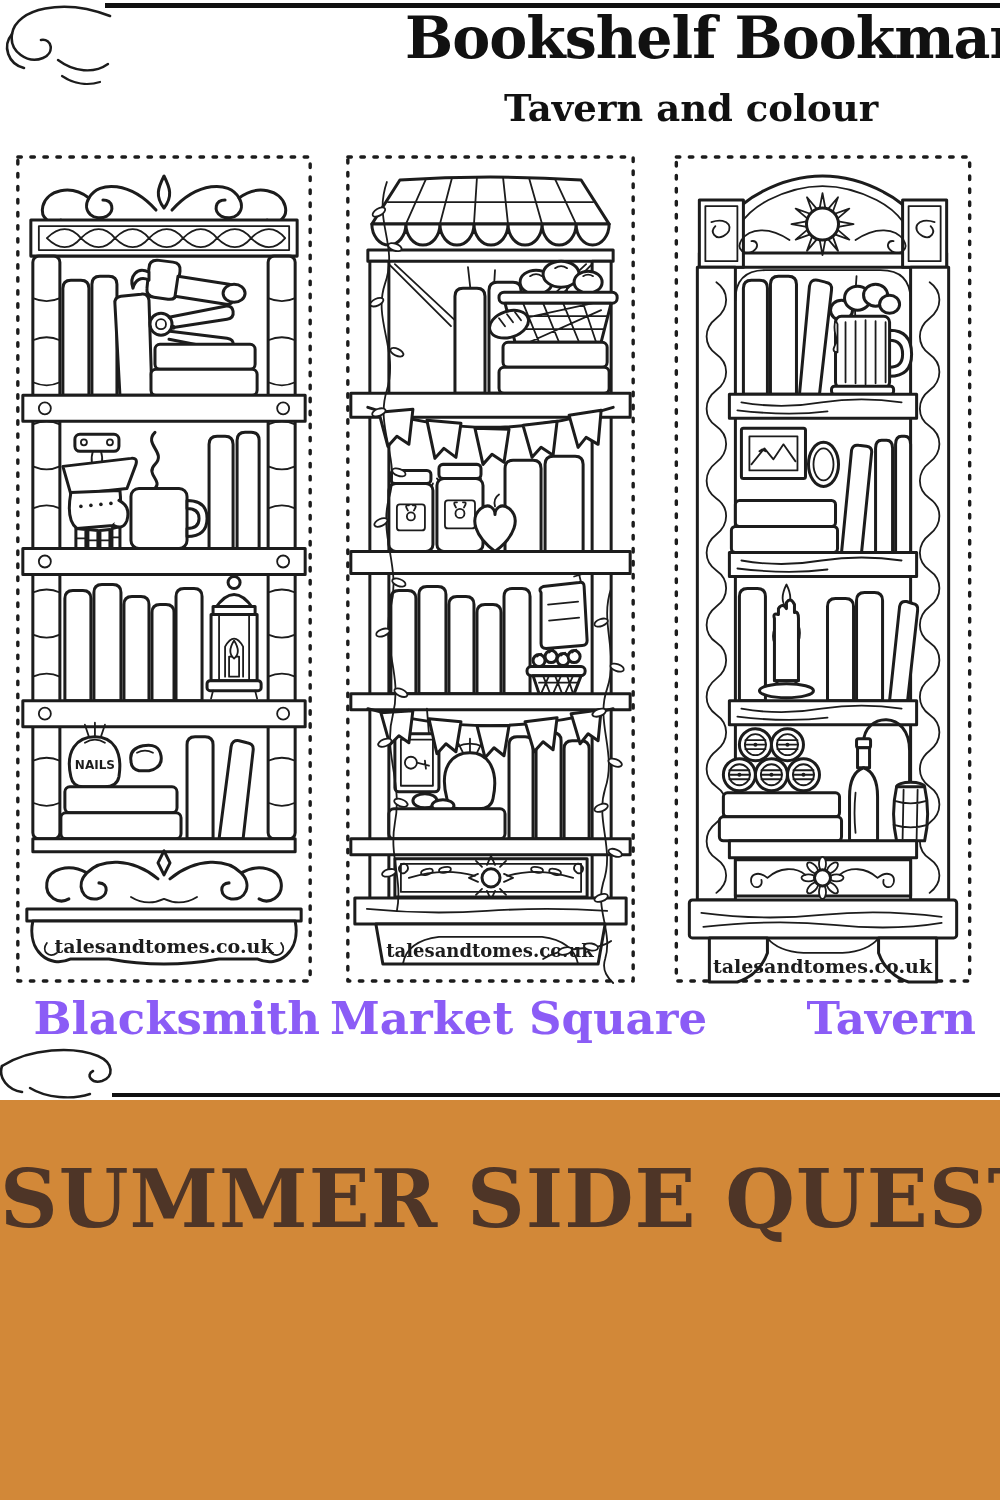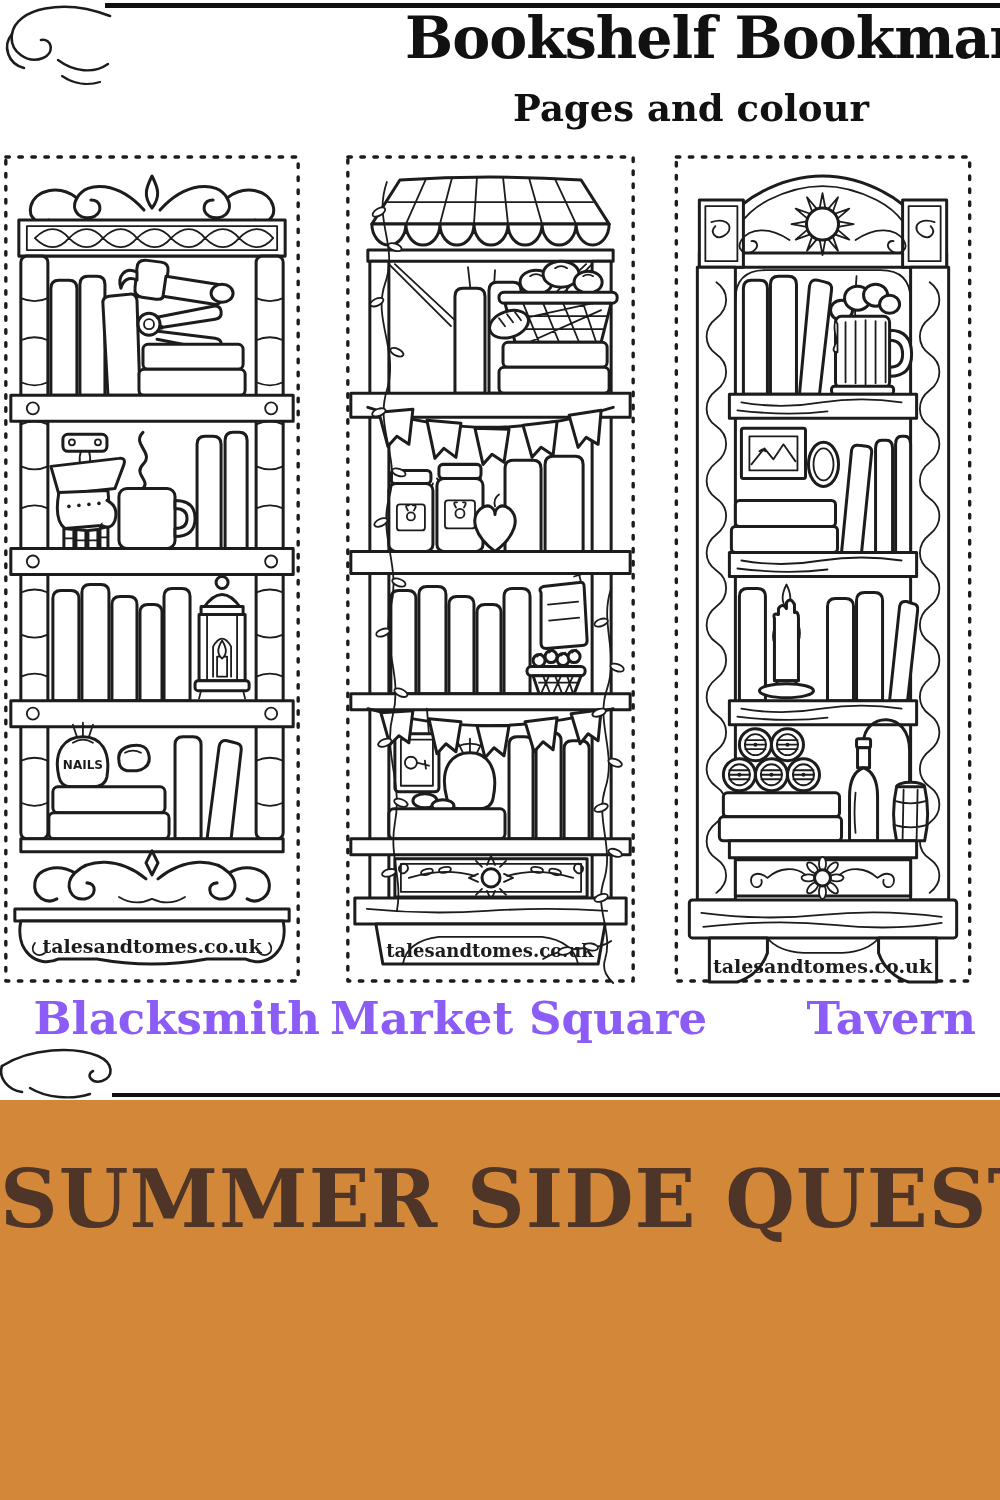--- a/index.html
+++ b/index.html
@@ -11,21 +11,21 @@
 
   .flourish-tl { position:absolute; left:0; top:4px; width:112px; height:100px; }
   .flourish-bl { position:absolute; left:0; top:1046px; width:135px; height:58px; }
 
   .page-title { position:absolute; left:405px; top:4px; width:592px; text-align:center;
                 font-size:57px; font-weight:bold; letter-spacing:-1px; color:#111; white-space:nowrap; }
   .page-subtitle { position:absolute; left:395px; top:86px; width:592px; text-align:center;
                    font-size:37px; font-weight:bold; color:#111; }
 
   .bookmark { position:absolute; top:152px; }
-  #bm-blacksmith { left:0; width:304px; height:834px; }
+  #bm-blacksmith { left:12px; width:304px; height:834px; }
   #bm-market { left:341px; width:299px; height:834px; }
   #bm-tavern { left:670px; width:306px; height:834px; }
   .bookmark svg { width:100%; height:100%; display:block; }
 
   .bm-label { position:absolute; top:992px; text-align:right; font-size:45px; font-weight:bold;
               color:#8b5cf6; white-space:nowrap; }
   #lbl-blacksmith { left:16px; width:304px; }
   #lbl-market { left:330px; width:324px; }
   #lbl-tavern { left:670px; width:306px; }
 
@@ -51,21 +51,21 @@
 <div class="top-line"></div>
 
 <svg class="flourish-tl art" viewBox="0 0 112 100">
   <path class="thin" d="M110,12 C64,-6 16,4 12,30 C9,48 28,60 43,54 C55,49 52,34 41,36" style="stroke-width:2.6"></path>
   <path class="thin" d="M12,30 C2,42 8,60 24,64" style="stroke-width:2.6"></path>
   <path class="thin" d="M58,56 C74,68 94,70 108,60" style="stroke-width:2.4"></path>
   <path class="thin" d="M62,72 C74,80 88,82 100,78" style="stroke-width:2.2"></path>
 </svg>
 
 <div class="page-title">Bookshelf Bookmarks</div>
-<div class="page-subtitle">Pages and colour</div>
+<div class="page-subtitle">Tavern and colour</div>
 
 <div class="bookmark" id="bm-blacksmith">
 <svg class="art" viewBox="0 0 302 833">
   <rect class="dots" x="5" y="5" width="292" height="823"></rect>
 
   <g>
     <path class="f" d="M151,24 C145,36 142,44 151,56 C160,44 157,36 151,24 Z"></path>
     <path d="M143,58 C118,30 86,28 76,46 C68,60 82,70 94,64 C102,59 100,48 90,48"></path>
     <path d="M76,46 C58,32 34,38 30,54 C27,66 38,74 48,68"></path>
     <path d="M159,58 C184,30 216,28 226,46 C234,60 220,70 208,64 C200,59 202,48 212,48"></path>

